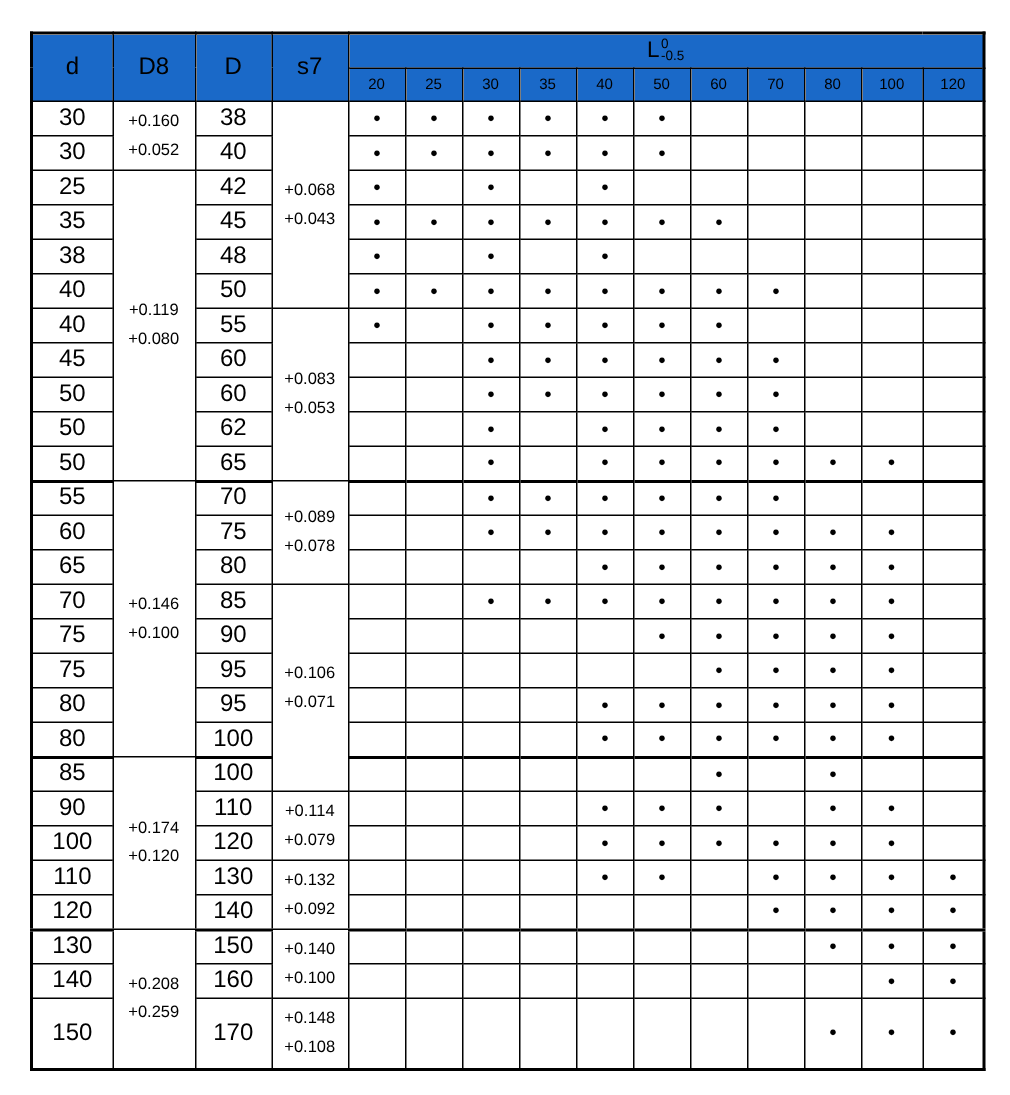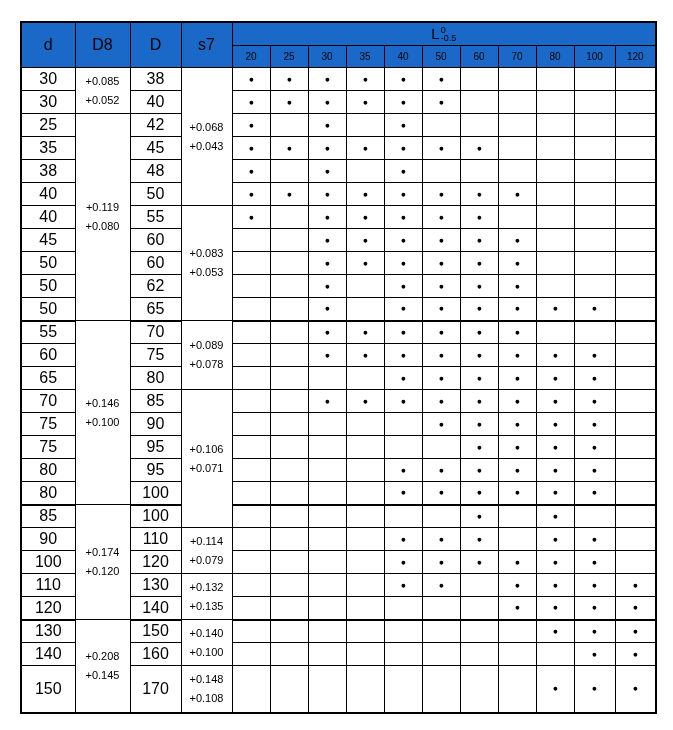--- a/index.html
+++ b/index.html
@@ -79,21 +79,21 @@
           <th class="hdr-len">70</th>
           <th class="hdr-len">80</th>
           <th class="hdr-len">100</th>
           <th class="hdr-len">120</th>
         </tr>
     </thead>
     <tbody id="tbody">
         <tr>
           <td class="num">30</td>
           <td class="tol" rowspan="2">
-            <div class="tl">+0.085</div>
+            <div class="tl">+0.160</div>
             <div class="tl">+0.052</div>
           </td>
           <td class="num">38</td>
           <td class="tol" rowspan="6">
             <div class="tl">+0.068</div>
             <div class="tl">+0.043</div>
           </td>
           <td class="avail"><span class="dotglyph">●</span></td>
           <td class="avail"><span class="dotglyph">●</span></td>
           <td class="avail"><span class="dotglyph">●</span></td>
@@ -447,21 +447,21 @@
           <td class="avail"><span class="dotglyph">●</span></td>
           <td class="avail"><span class="dotglyph">●</span></td>
           <td class="avail"><span class="dotglyph">●</span></td>
           <td class="avail"></td>
         </tr>
         <tr>
           <td class="num">110</td>
           <td class="num">130</td>
           <td class="tol" rowspan="2">
             <div class="tl">+0.132</div>
-            <div class="tl">+0.135</div>
+            <div class="tl">+0.092</div>
           </td>
           <td class="avail"></td>
           <td class="avail"></td>
           <td class="avail"></td>
           <td class="avail"></td>
           <td class="avail"><span class="dotglyph">●</span></td>
           <td class="avail"><span class="dotglyph">●</span></td>
           <td class="avail"></td>
           <td class="avail"><span class="dotglyph">●</span></td>
           <td class="avail"><span class="dotglyph">●</span></td>
@@ -480,21 +480,21 @@
           <td class="avail"></td>
           <td class="avail"><span class="dotglyph">●</span></td>
           <td class="avail"><span class="dotglyph">●</span></td>
           <td class="avail"><span class="dotglyph">●</span></td>
           <td class="avail"><span class="dotglyph">●</span></td>
         </tr>
         <tr>
           <td class="num">130</td>
           <td class="tol" rowspan="3">
             <div class="tl">+0.208</div>
-            <div class="tl">+0.145</div>
+            <div class="tl">+0.259</div>
           </td>
           <td class="num">150</td>
           <td class="tol" rowspan="2">
             <div class="tl">+0.140</div>
             <div class="tl">+0.100</div>
           </td>
           <td class="avail"></td>
           <td class="avail"></td>
           <td class="avail"></td>
           <td class="avail"></td>

